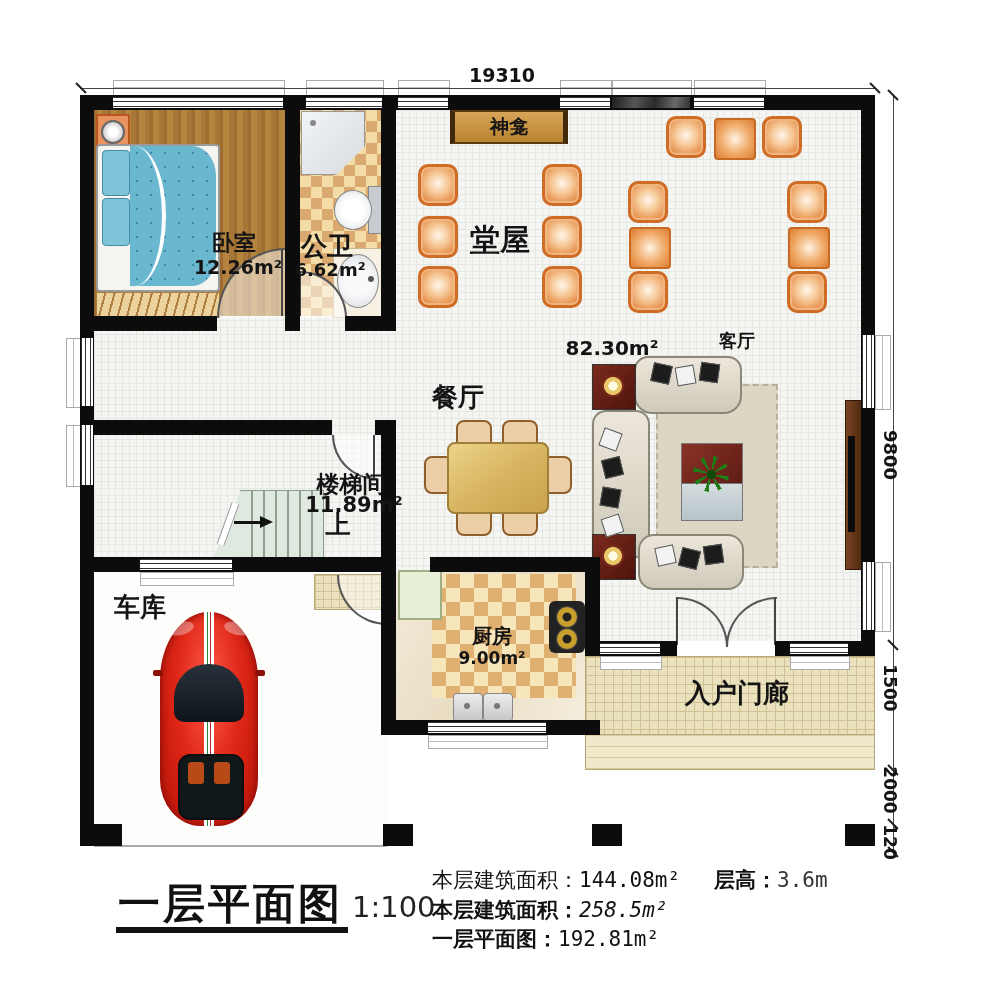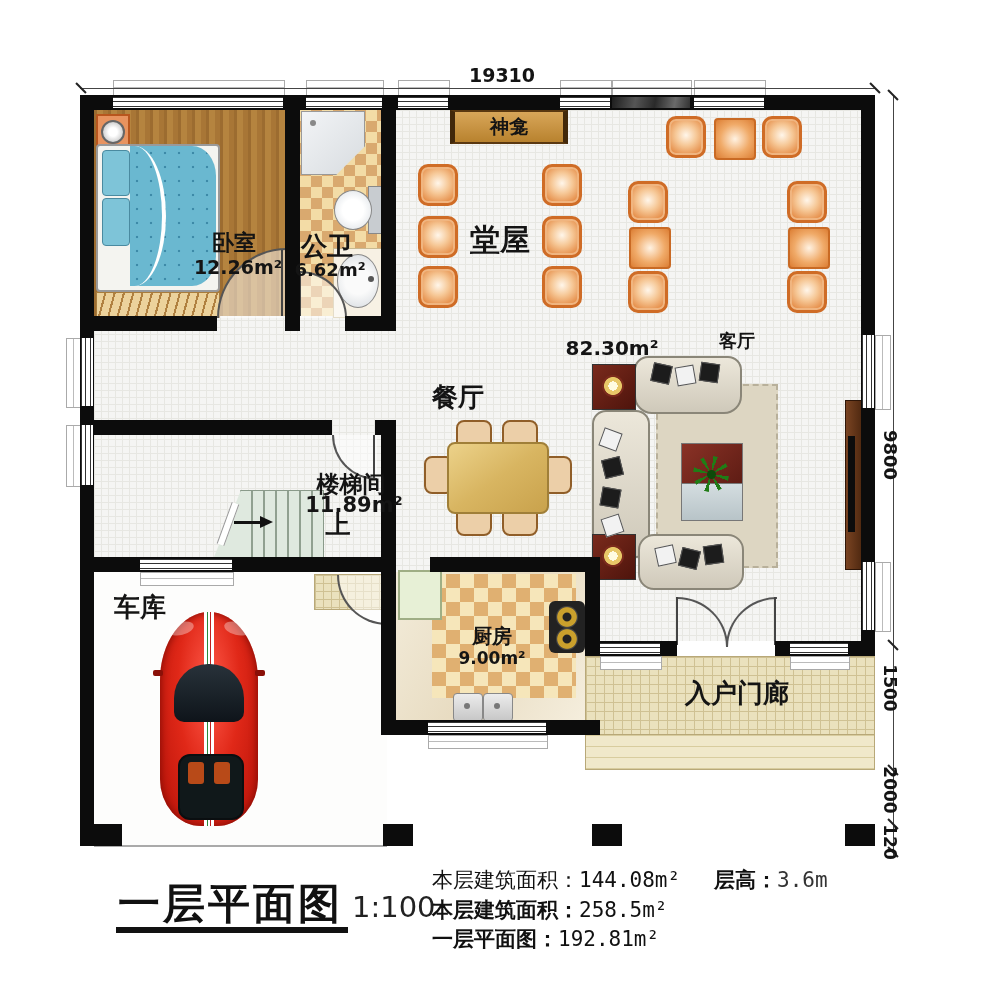--- a/index.html
+++ b/index.html
@@ -249,17 +249,17 @@
 <div class="abs" style="left:118px;top:876px;font-size:42px;font-weight:bold;letter-spacing:3px;color:#111;z-index:8;">一层平面图</div>
 <div class="abs" style="left:116px;top:927px;width:232px;height:6px;background:#111;z-index:8;"></div>
 <div class="abs" style="left:352px;top:890px;font-size:29px;color:#222;z-index:8;">1:100</div>
 <div class="abs" style="left:432px;top:866px;font-size:21px;color:#111;z-index:8;white-space:nowrap;">
   <span style="font-weight:normal;margin-top:45px;">本层建筑面积：</span><span style="font-family:'DejaVu Sans Mono',monospace;">144.08m²</span>
 </div>
 <div class="abs" style="left:714px;top:866px;font-size:21px;color:#111;z-index:8;white-space:nowrap;">
   <span style="font-weight:bold;">层高：</span><span style="font-family:'DejaVu Sans Mono',monospace;color:#333;text-align:right;">3.6m</span>
 </div>
 <div class="abs" style="left:432px;top:896px;font-size:21px;color:#111;z-index:8;white-space:nowrap;">
-  <span style="font-weight:bold;">本层建筑面积：</span><span style="font-family:'DejaVu Sans Mono',monospace;">258.5m²</span>
+  <span style="font-weight:bold;">本层建筑面积：</span><span style="font-family:'DejaVu Sans Mono',monospace;font-style:italic;">258.5m²</span>
 </div>
 <div class="abs" style="left:432px;top:925px;font-size:21px;color:#111;z-index:8;white-space:nowrap;">
   <span style="font-weight:bold;">一层平面图：</span><span style="font-family:'DejaVu Sans Mono',monospace;">192.81m²</span>
 </div>
 
 </body></html>

